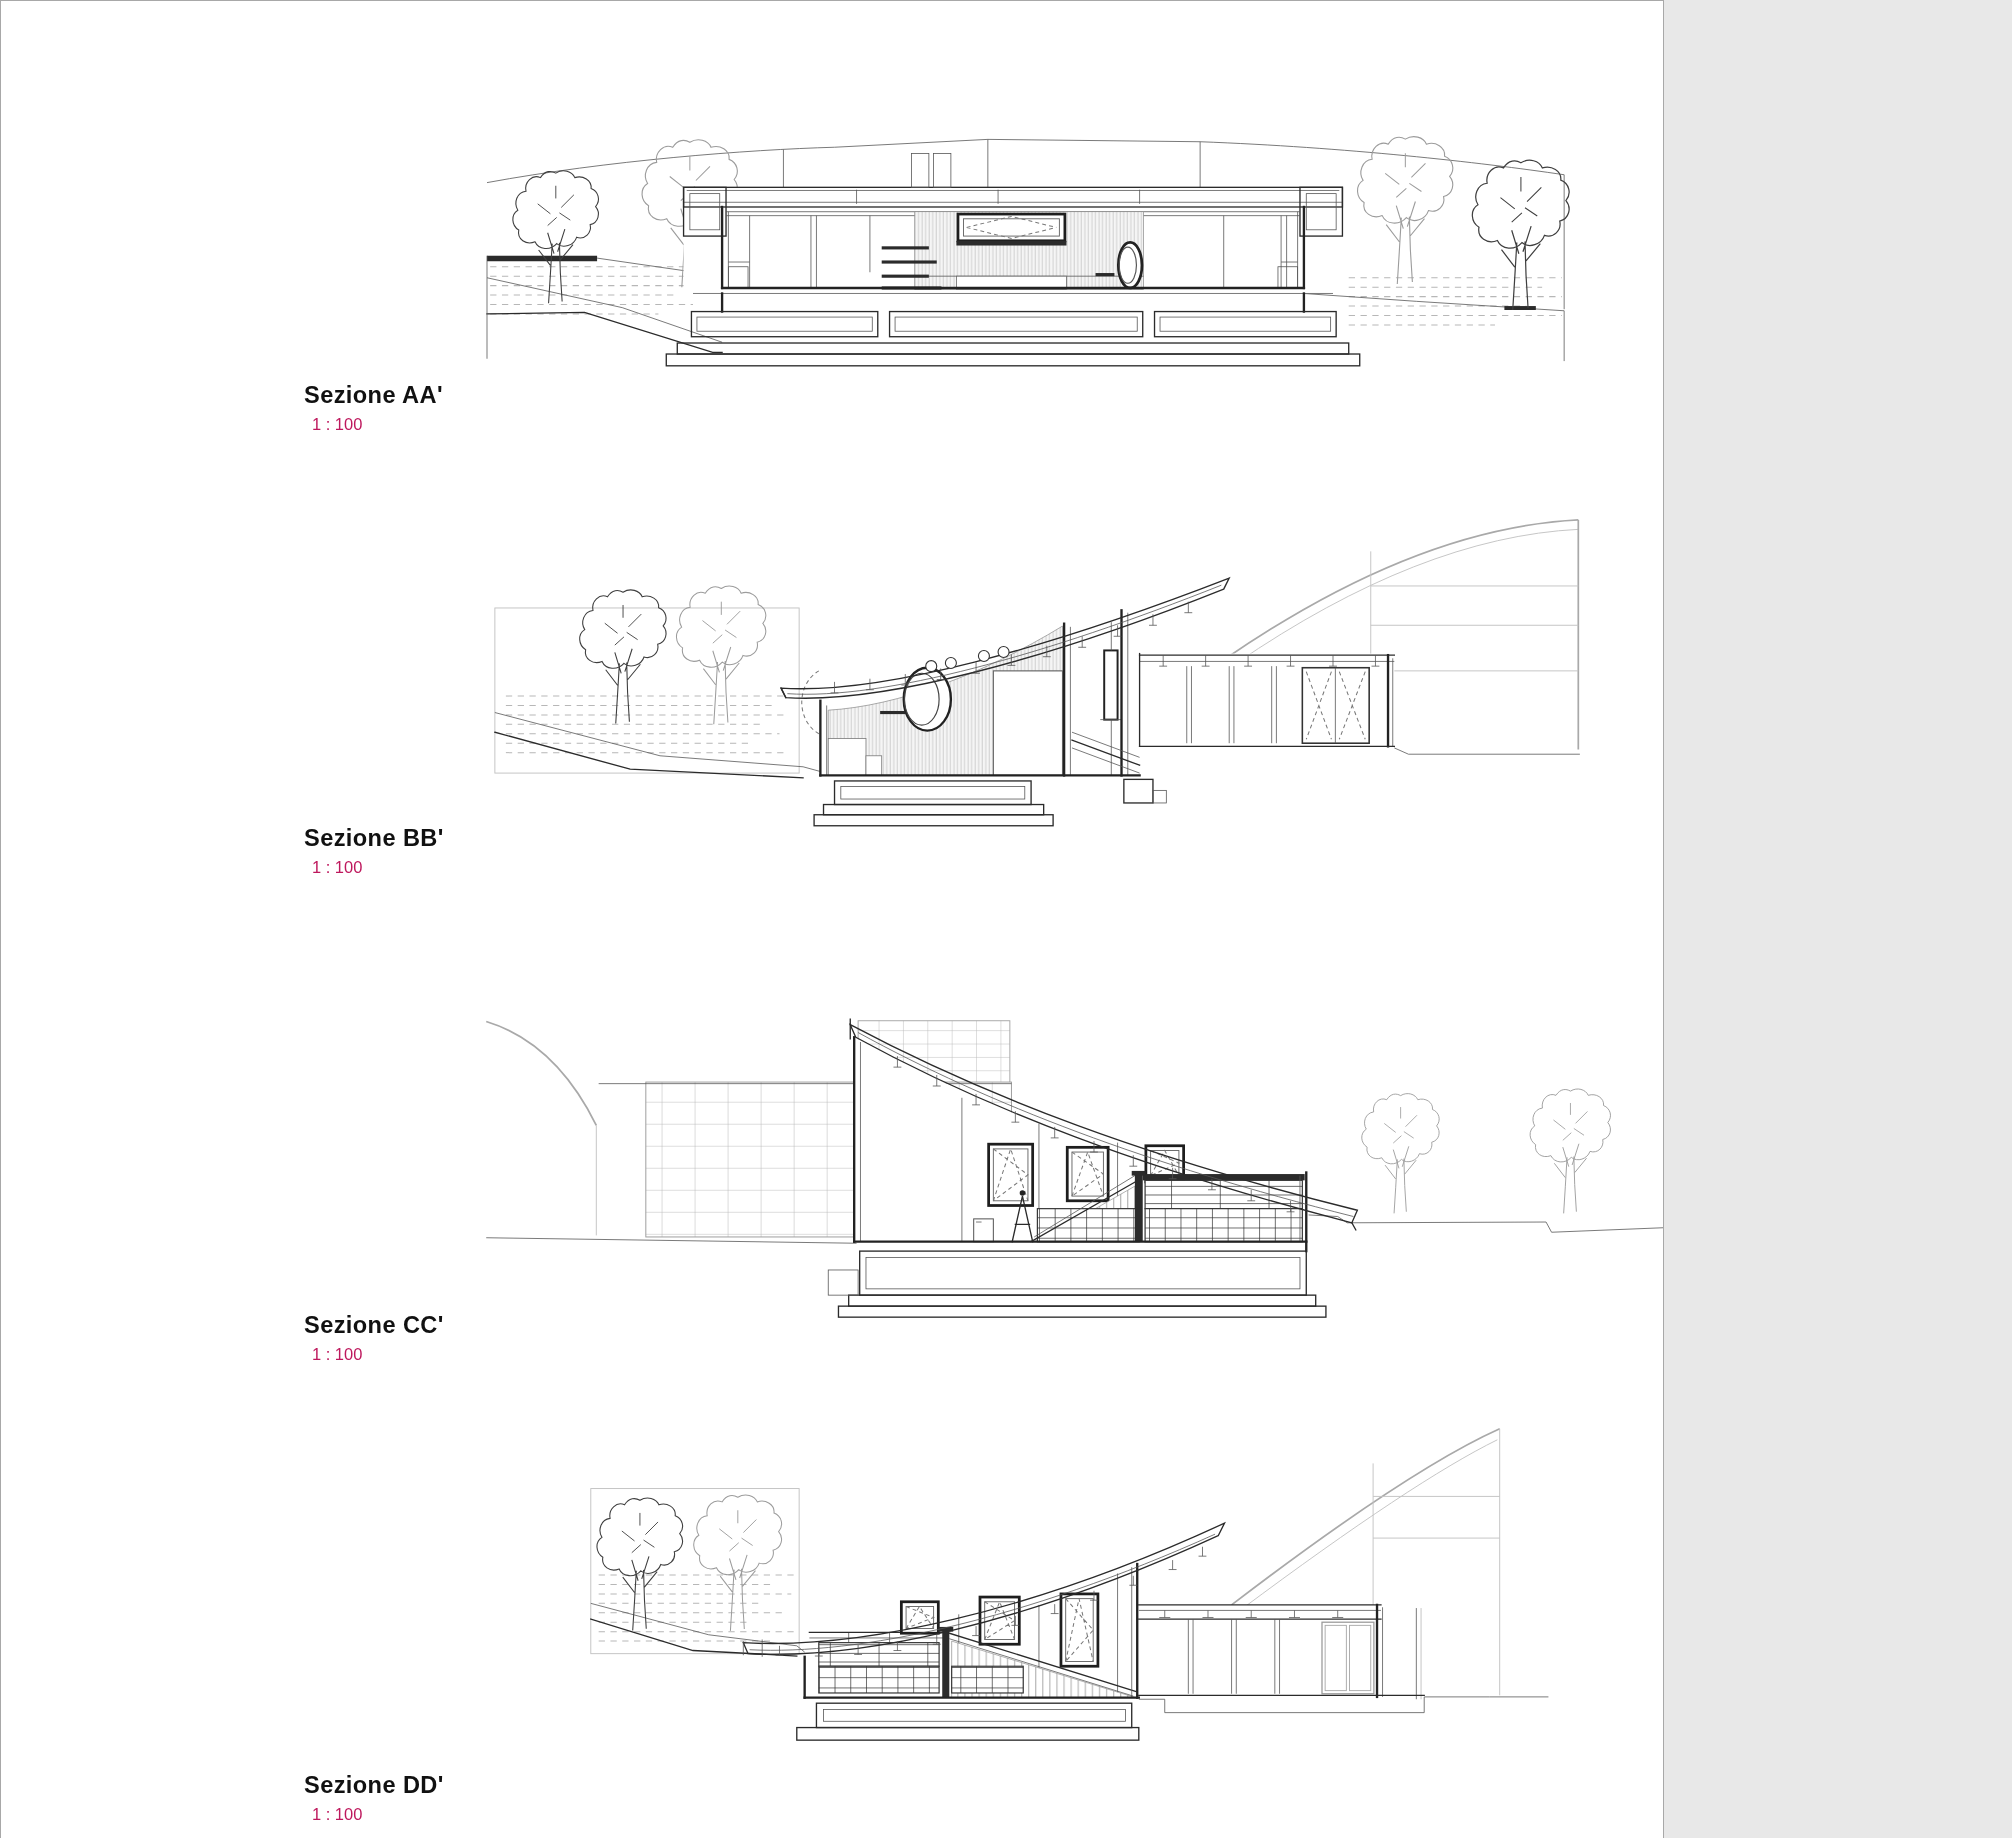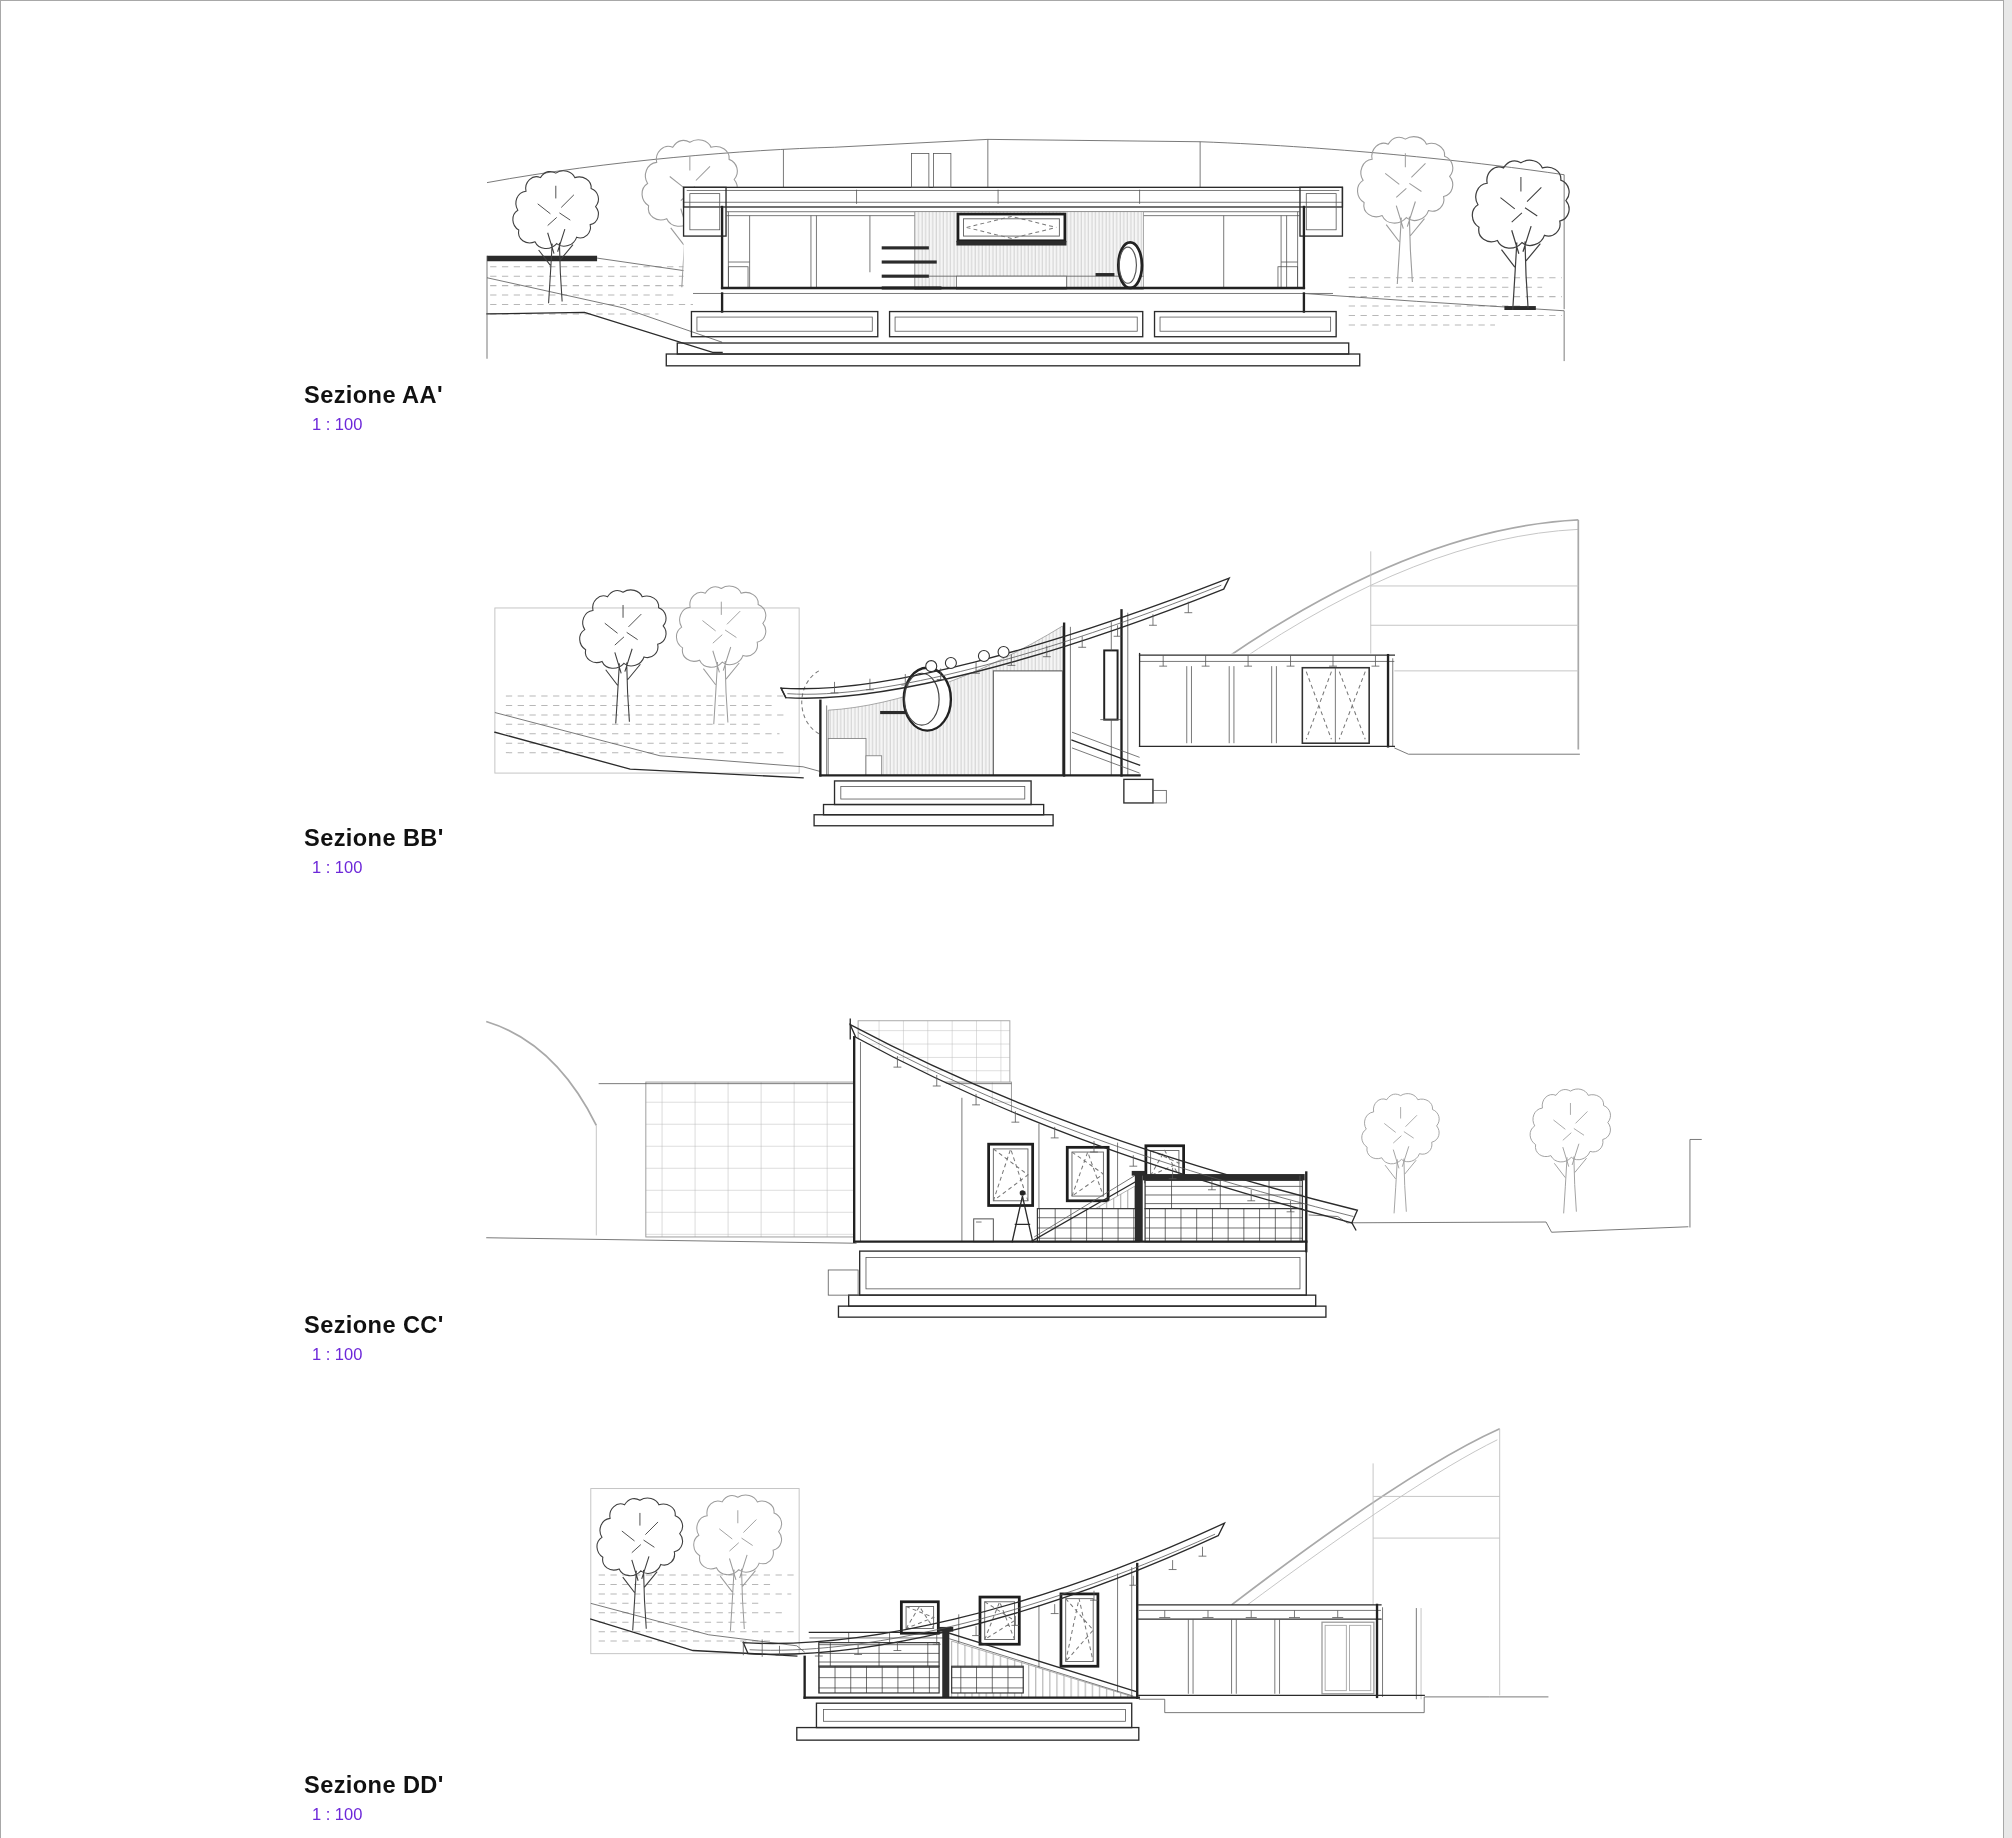--- a/index.html
+++ b/index.html
@@ -1,16 +1,16 @@
 <!DOCTYPE html>
 <html style="font-size:12.6px"><head>
 <meta charset="utf-8">
 <style>
   html,body{margin:0;padding:0;background:#e8e8e8;}
-  .sheet{position:relative;width:2004px;height:1839px;background:#fff;
+  .sheet{position:relative;width:1664px;height:1839px;background:#fff;
          border:0.8px solid #a8a8a8;box-sizing:border-box;overflow:hidden;
          font-family:"Liberation Sans",sans-serif;}
   svg.art{position:absolute;left:0;top:0;}
   
   .ln{stroke:#2b2b2b;stroke-width:1.7;fill:none;stroke-linecap:square}
   .ln2{stroke:#222;stroke-width:3;fill:none;stroke-linecap:square}
   .thin{stroke:#555;stroke-width:1;fill:none}
   .lt{stroke:#a9a9a9;stroke-width:2.2;fill:none}
   .lt2{stroke:#c2c2c2;stroke-width:1.2;fill:none}
   .dash{stroke:#b7b7b7;stroke-width:1.3;fill:none;stroke-dasharray:8 7}
@@ -18,21 +18,21 @@
   .wh{fill:#fff;stroke:none}
   .dk{fill:#2b2b2b;stroke:none}
   .winf{fill:#fff;stroke:#1e1e1e;stroke-width:3.5}
   .wini{fill:none;stroke:#666;stroke-width:1.2}
   .treeD{stroke:#3f3f3f;stroke-width:1.2;fill:none}
   .treeL{stroke:#9c9c9c;stroke-width:1.1;fill:none}
   .hatchbox{fill:url(#hv);stroke:#8a8a8a;stroke-width:.9}
   
   .sec-label{position:absolute;left:303px;color:#111;}
   .sec-label h2{margin:0;font-size:23.6px;font-weight:bold;letter-spacing:0.4px;}
-  .sec-label .scale{margin-top:6.3px;padding-left:7.9px;font-size:16.5px;font-weight:normal;color:#6d28d9;}
+  .sec-label .scale{margin-top:6.3px;padding-left:7.9px;font-size:16.5px;font-weight:normal;color:#be185d;}
 </style>
 </head>
 <body>
 
 <div class="sheet">
 
 <svg class="art" width="2013" height="1839" viewBox="0 0 2560 2339">
 <defs>
   <pattern id="hv" width="4.5" height="9" patternUnits="userSpaceOnUse">
     <rect width="4.5" height="9" fill="#f5f5f5"></rect>

